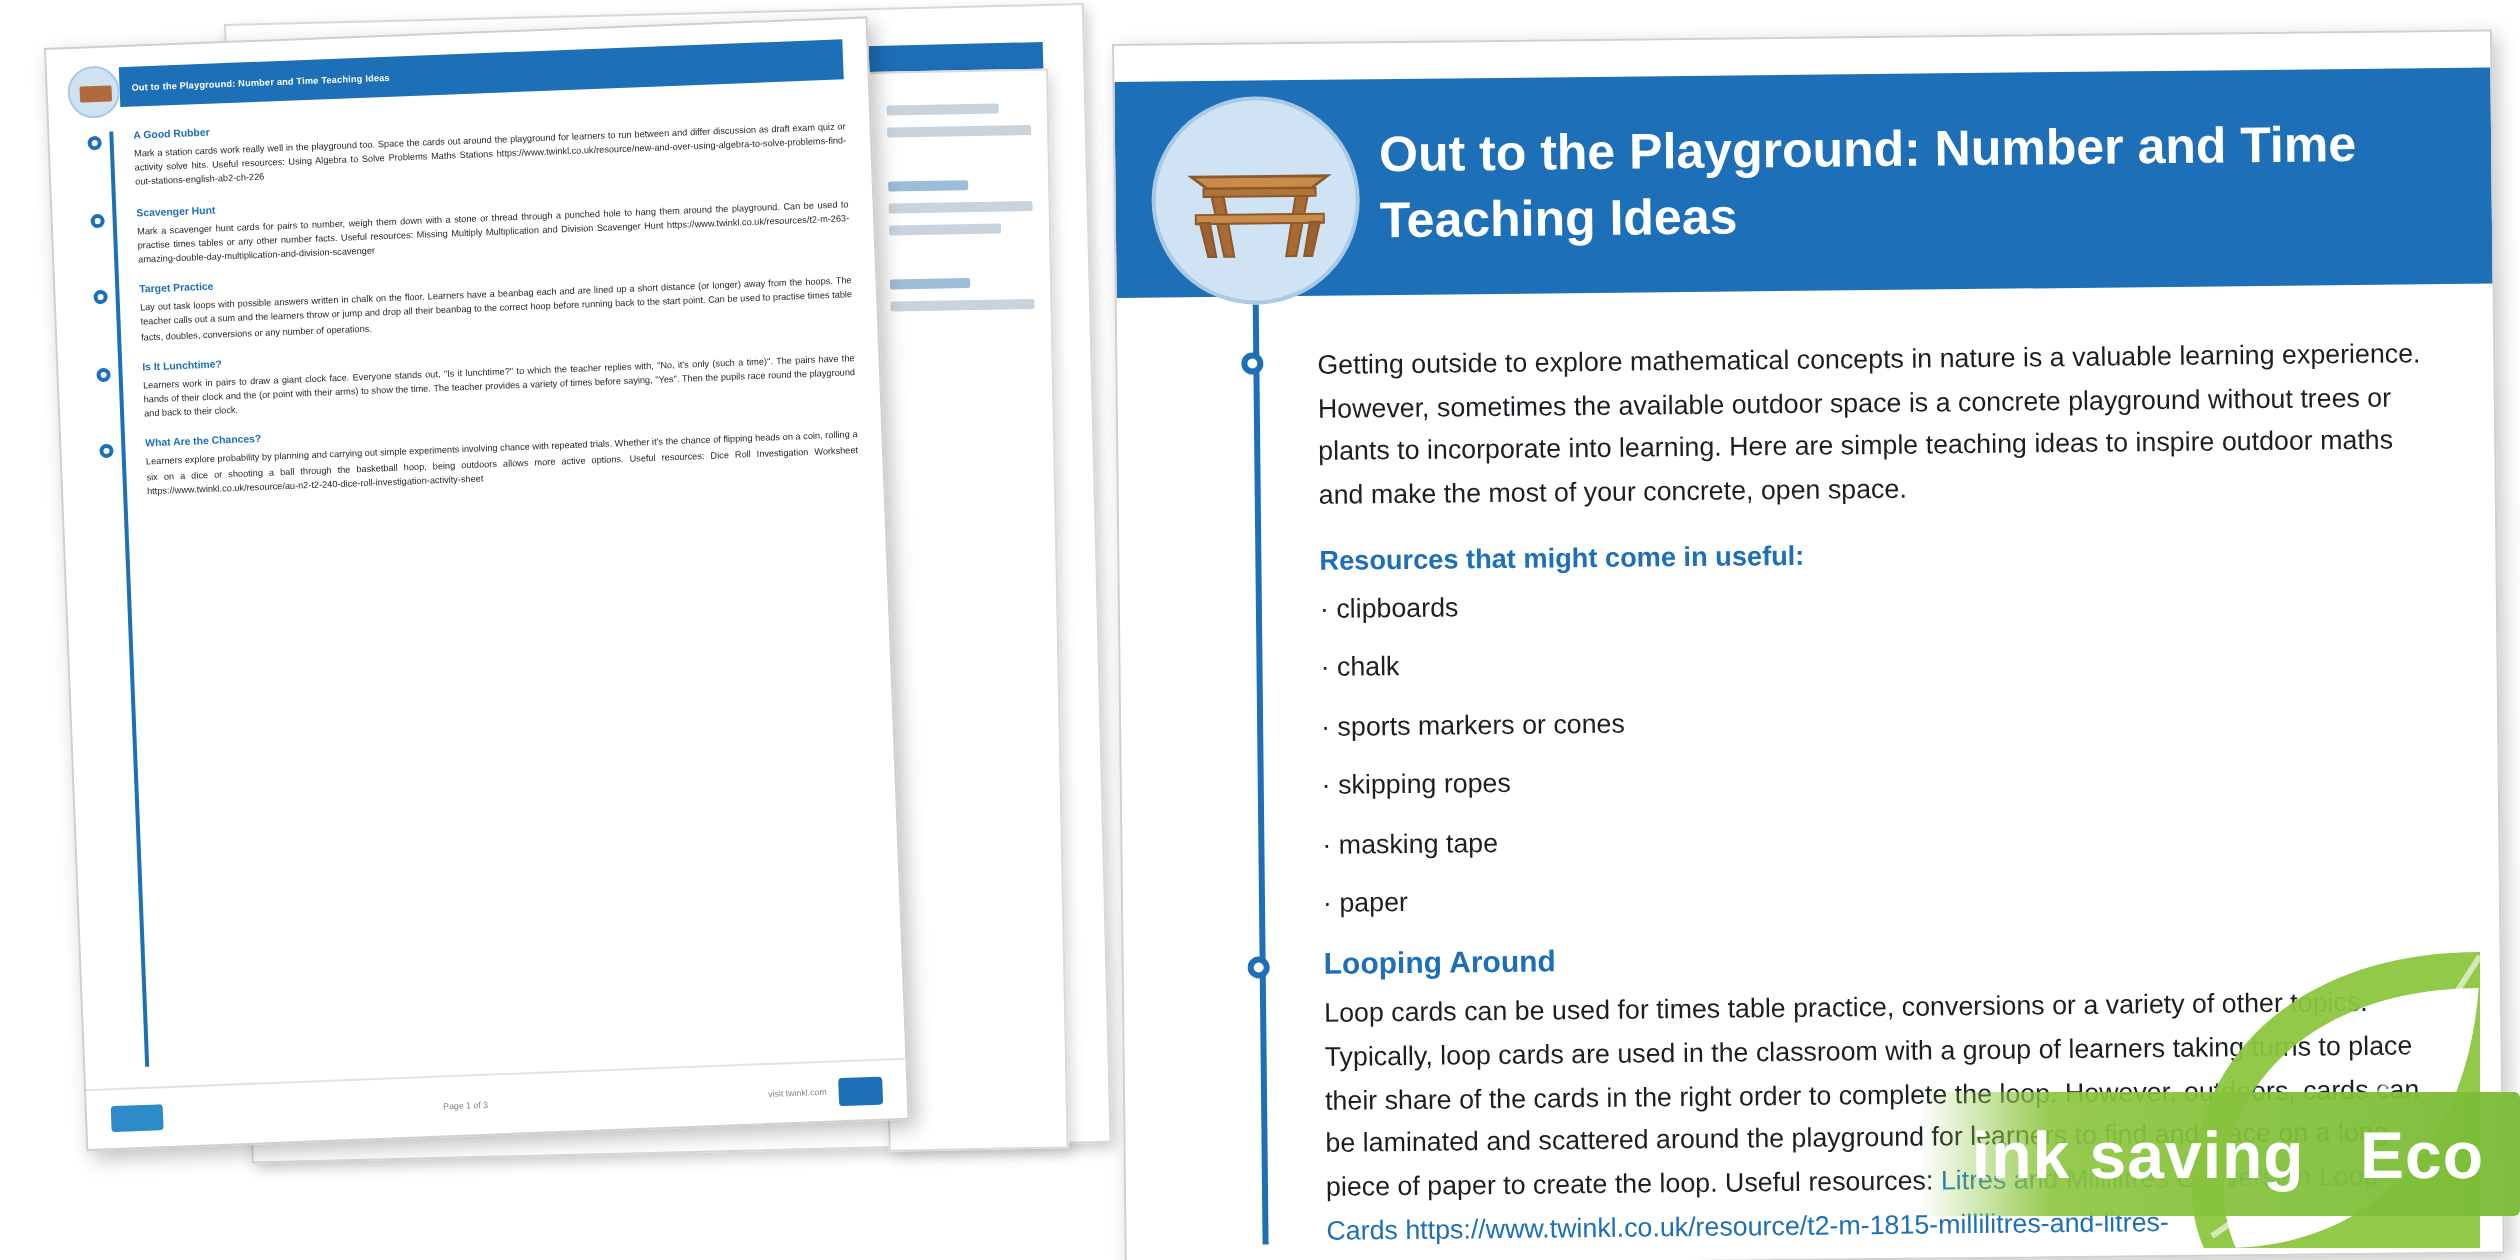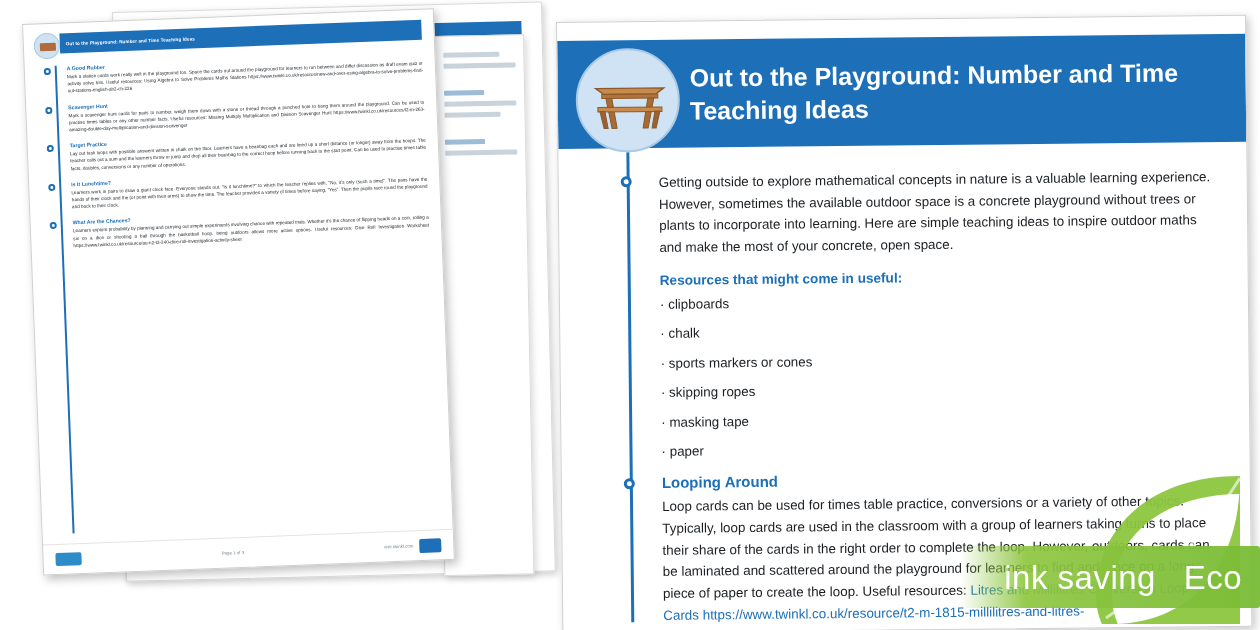--- a/index.html
+++ b/index.html
@@ -275,21 +275,21 @@
   }
   .eco-text {
     position: absolute;
     right: 18px; bottom: 33px;
     color: #ffffff;
     font-size: 33px;
     font-weight: bold;
     letter-spacing: 0.5px;
     white-space: nowrap;
   }
-  .eco-text .eco-word { font-weight: normal; margin-top: 16px; }
+  .eco-text .eco-word { font-weight: bold; margin-top: 16px; }
 </style>
 </head>
 <body>
 
 <div id="stage">
 
   <div class="page-stack">
 
     <div class="back-page">
       <div class="bp-bar"></div>

